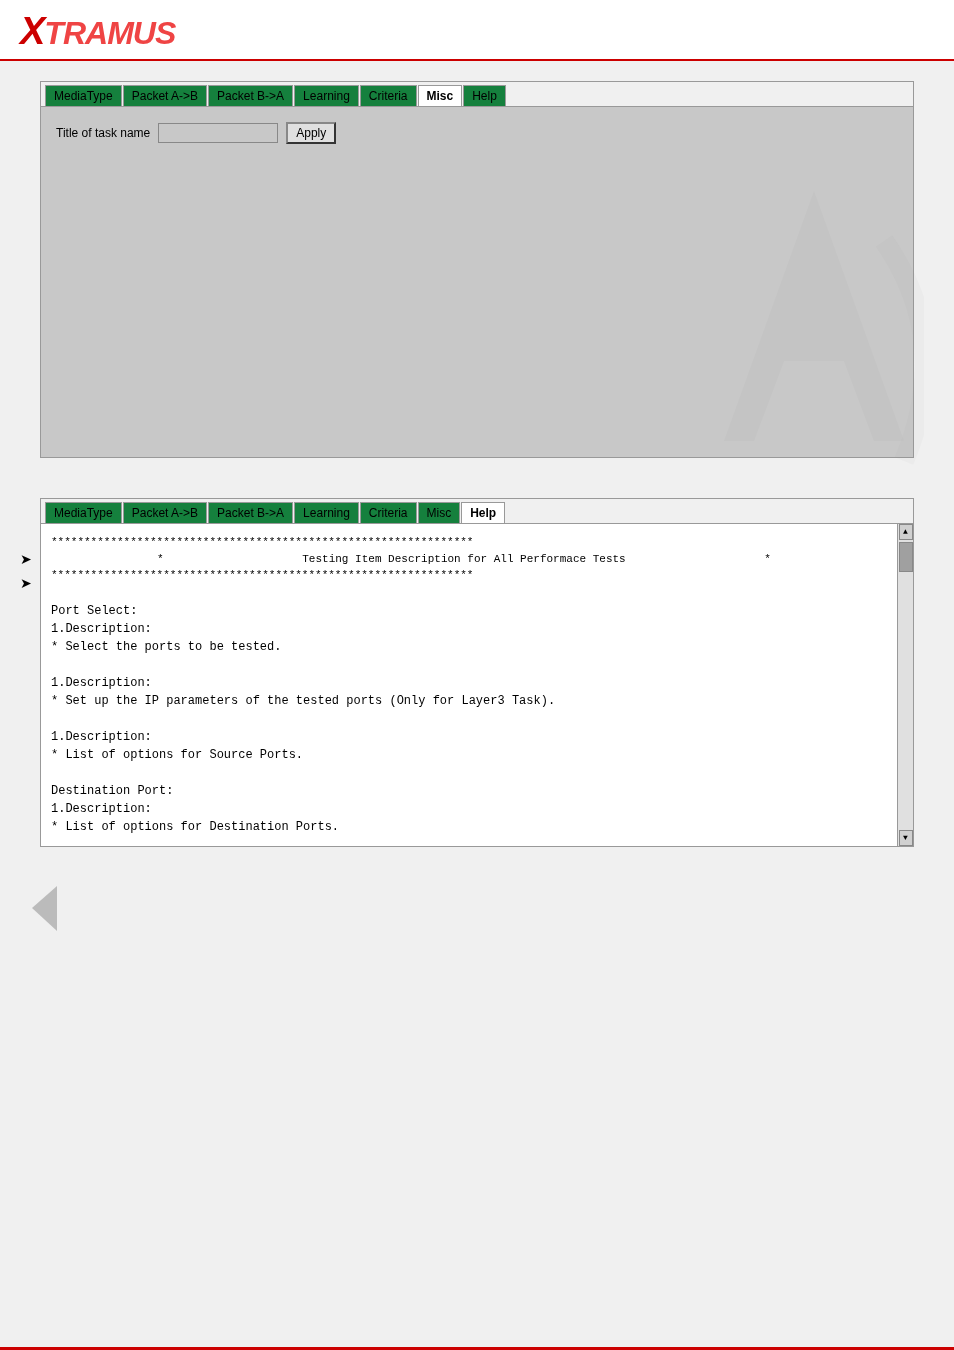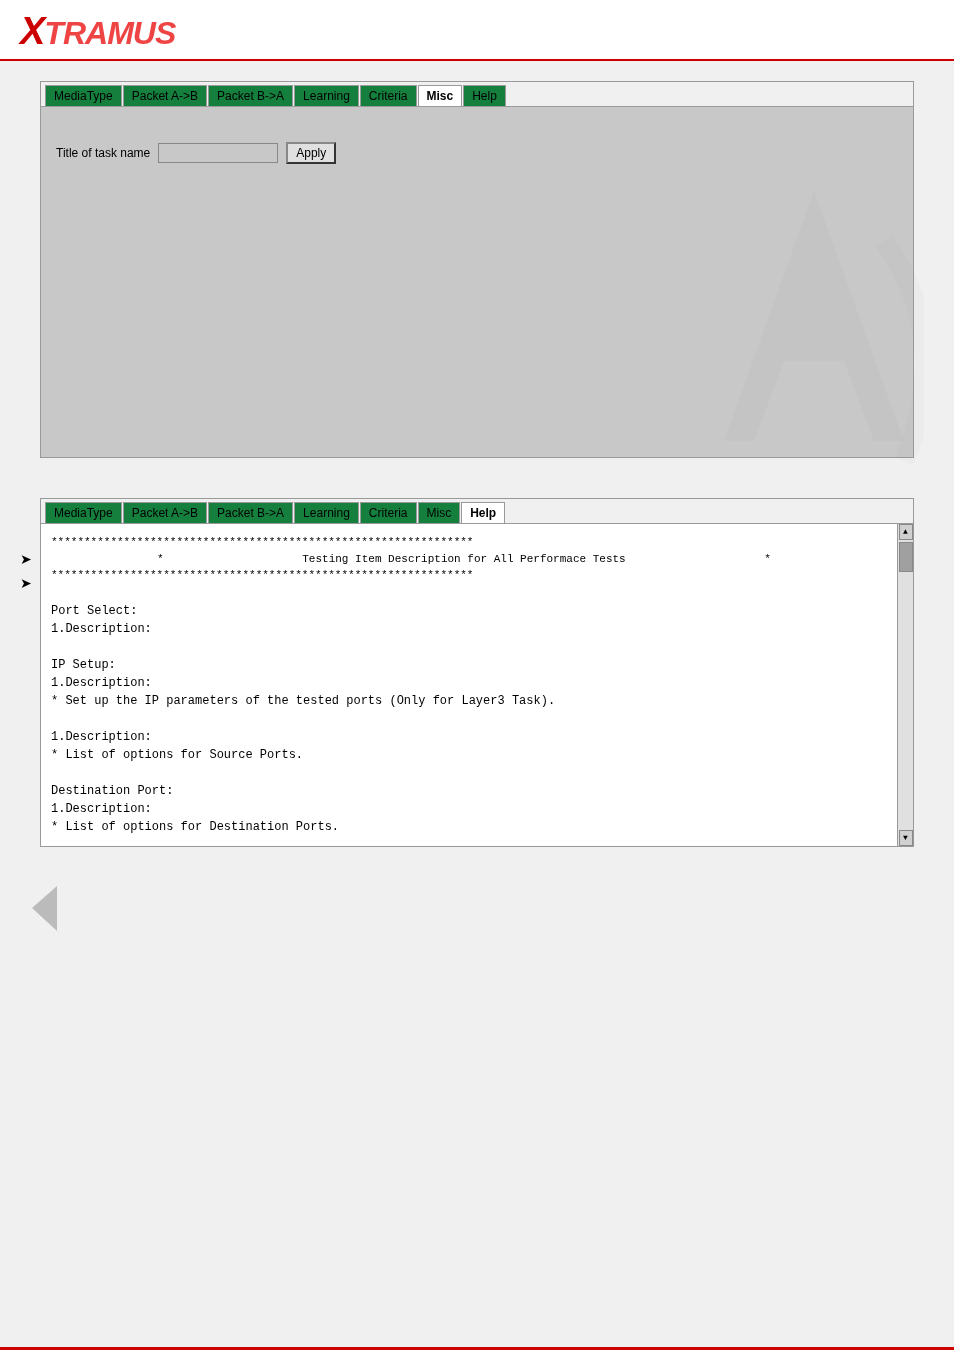--- a/index.html
+++ b/index.html
@@ -84,21 +84,20 @@
     .top-panel .panel-body {
       min-height: 350px;
       background: #c8c8c8;
     }
 
     
     .task-name-row {
       display: flex;
       align-items: center;
       gap: 8px;
-      margin-top: 20px;
     }
     .task-name-label {
       font-size: 12px;
       white-space: nowrap;
     }
     .task-name-input {
       width: 120px;
       height: 20px;
       background: #c8c8c8;
       border: 1px solid #888;
@@ -283,22 +282,22 @@
           <span>*</span>
           &nbsp;&nbsp;&nbsp;&nbsp;&nbsp;&nbsp;&nbsp;&nbsp;&nbsp;&nbsp;&nbsp;&nbsp;&nbsp;&nbsp;&nbsp;&nbsp;&nbsp;&nbsp;&nbsp;
           <span>Testing Item Description for All Performace Tests</span>
           &nbsp;&nbsp;&nbsp;&nbsp;&nbsp;&nbsp;&nbsp;&nbsp;&nbsp;&nbsp;&nbsp;&nbsp;&nbsp;&nbsp;&nbsp;&nbsp;&nbsp;&nbsp;&nbsp;
           <span>*</span>
         </div>
         <div class="stars-line">****************************************************************</div>
         <br>
         <div>Port Select:</div>
         <div>1.Description:</div>
+        <div>   * Select the ports to be tested.</div>
         <br>
-        <div>IP Setup:</div>
         <div>1.Description:</div>
         <div>   * Set up the IP parameters of the tested ports (Only for Layer3 Task).</div>
         <br>
         <div>1.Description:</div>
         <div>   * List of options for Source Ports.</div>
         <br>
         <div>Destination Port:</div>
         <div>1.Description:</div>
         <div>   * List of options for Destination Ports.</div>
       </div>

